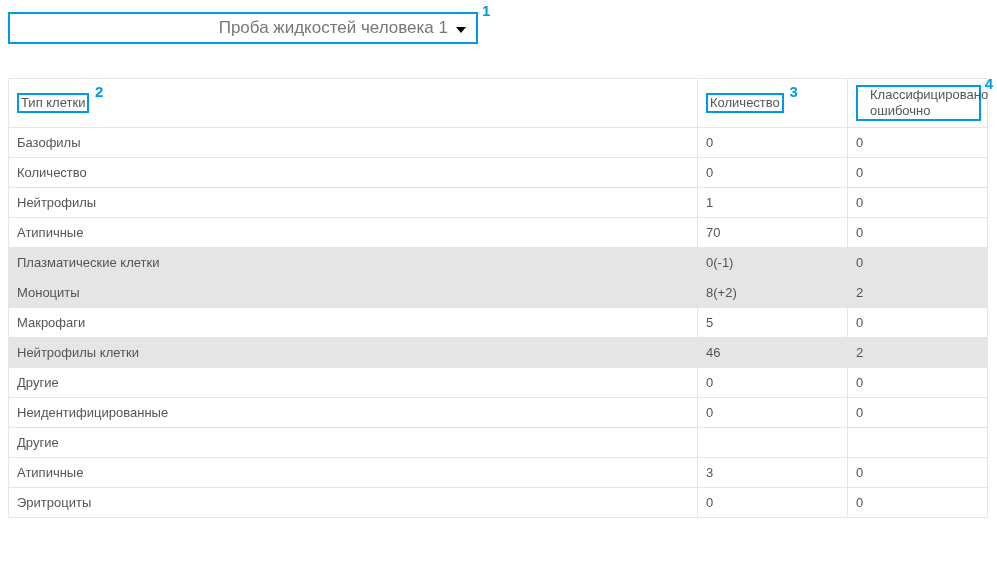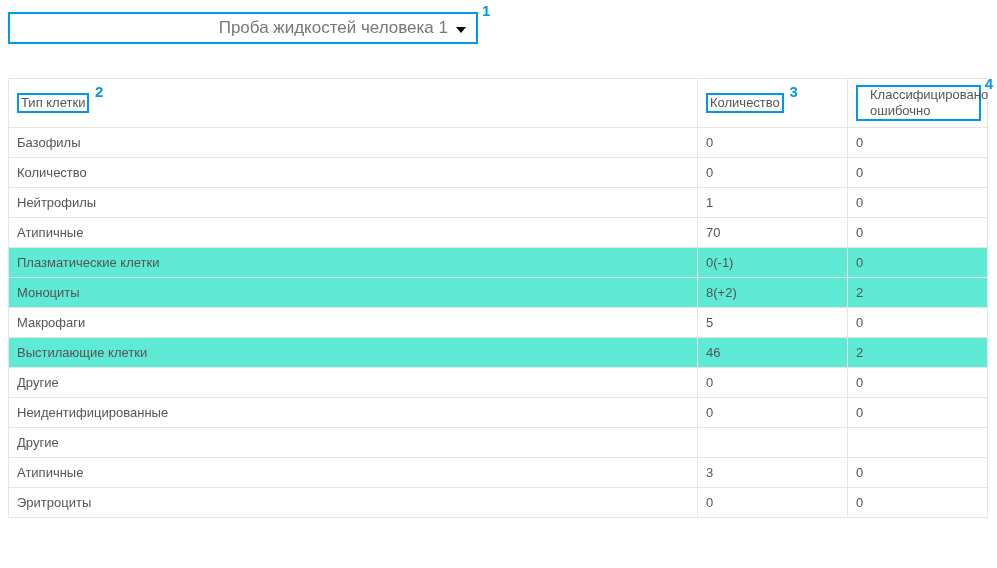--- a/index.html
+++ b/index.html
@@ -63,21 +63,21 @@
     vertical-align: middle;
   }
   .col-qty { width: 150px; }
   .col-err { width: 140px; }
   .th-text {
     display: inline-block;
     border: 2px solid #0099e6;
     padding: 0 2px;
     line-height: 16px;
   }
-  .hl td { background: #5eead4; }
+  .hl td { background: #e5e5e5; }
   .indent-1 { }
   .th-wrap { position: relative; display: inline-block; }
   .th-callout {
     position: absolute;
     color: #0099e6;
     font-weight: bold;
     font-size: 15px;
     top: -10px;
   }
 </style>
@@ -156,21 +156,21 @@
         <td class="indent-1"><span>Моноциты</span></td>
         <td><span>8(+2)</span></td>
         <td><span>2</span></td>
       </tr>
       <tr>
         <td class="indent-1"><span>Макрофаги</span></td>
         <td><span>5</span></td>
         <td><span>0</span></td>
       </tr>
       <tr class="hl">
-        <td class="indent-1"><span>Выстилающие клетки</span></td>
+        <td class="indent-1"><span>Нейтрофилы клетки</span></td>
         <td><span>46</span></td>
         <td><span>2</span></td>
       </tr>
       <tr>
         <td class="indent-1"><span>Другие</span></td>
         <td><span>0</span></td>
         <td><span>0</span></td>
       </tr>
       <tr>
         <td class="indent-1"><span>Неидентифицированные</span></td>

